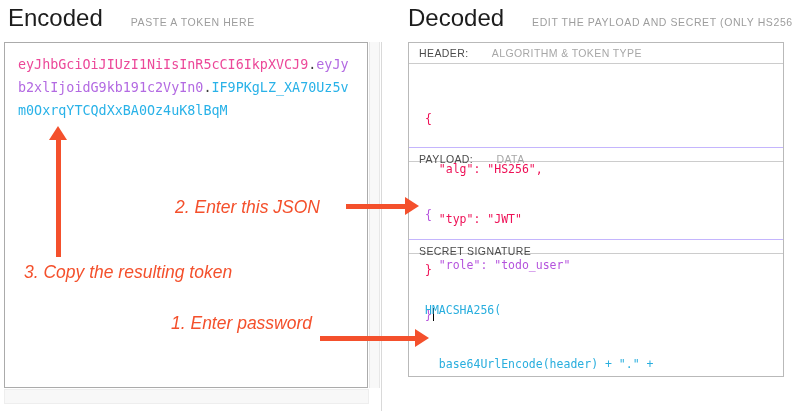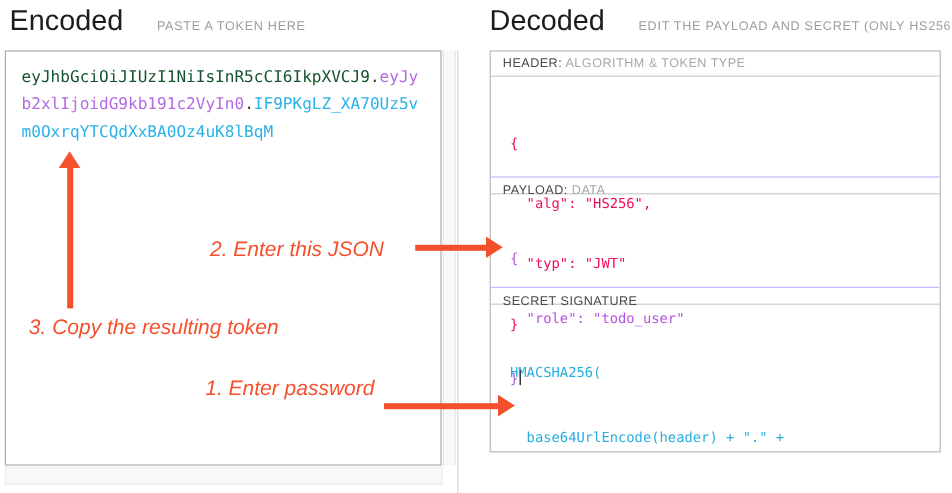--- a/index.html
+++ b/index.html
@@ -17,40 +17,40 @@
 
   
   .enc-box{
     position:absolute;left:4px;top:42px;width:364px;height:346px;
     border:1px solid #ababab;background:#fff;box-sizing:border-box;
   }
   .token{
     padding:10px 13px;font-family:"DejaVu Sans Mono",monospace;
     font-size:13.4px;line-height:23px;word-break:break-all;white-space:normal;
   }
-  .tok-h{color:#14532d;}
+  .tok-h{color:#ec4899;}
   .tok-dot{color:#3a3a3a;}
   .tok-p{color:#b36ae2;}
   .tok-s{color:#29b2e8;}
 
   
   .vtrack{position:absolute;left:369px;top:42px;width:11px;height:346px;background:#f8f8f8;border-left:1px solid #e7e7e7;border-right:1px solid #e7e7e7;box-sizing:border-box;}
   .htrack{position:absolute;left:4px;top:389px;width:365px;height:15px;background:#f8f8f8;border:1px solid #eeeeee;box-sizing:border-box;}
   .vdivider{position:absolute;left:381px;top:42px;width:1px;height:369px;background:#d9d9d9;}
 
   
   .dec-box{
     position:absolute;left:408px;top:42px;width:376px;height:335px;
     border:1px solid #b9b9b9;background:#fff;box-sizing:border-box;
   }
   .sec-label{
     height:21px;line-height:20px;padding:0 10px;font-size:10.5px;letter-spacing:.4px;
     color:#4a4a4a;border-bottom:1px solid #cccccc;box-sizing:border-box;white-space:nowrap;
   }
-  .sec-label .dim{color:#a7a7a7;}
+  .sec-label .dim{color:#a7a7a7;margin-left:20px;}
   .sec-label.mid{border-top:1px solid #c4b5fd;height:15px;line-height:22px;}
   .code{
     font-family:"DejaVu Sans Mono",monospace;font-size:11.5px;line-height:16.8px;
     white-space:pre;box-sizing:border-box;
   }
   .hdr-code{height:83px;padding:13px 16px 0;color:#ee1056;}
   .pl-code{height:77px;padding:11px 16px 0;color:#b554dd;}
   .vf-code{height:107px;padding:10px 16px 0;color:#29aede;font-weight:normal;line-height:18.3px;}
   .caret{display:inline-block;width:1px;height:13px;background:#000;vertical-align:-2px;margin-left:1px;}
 

